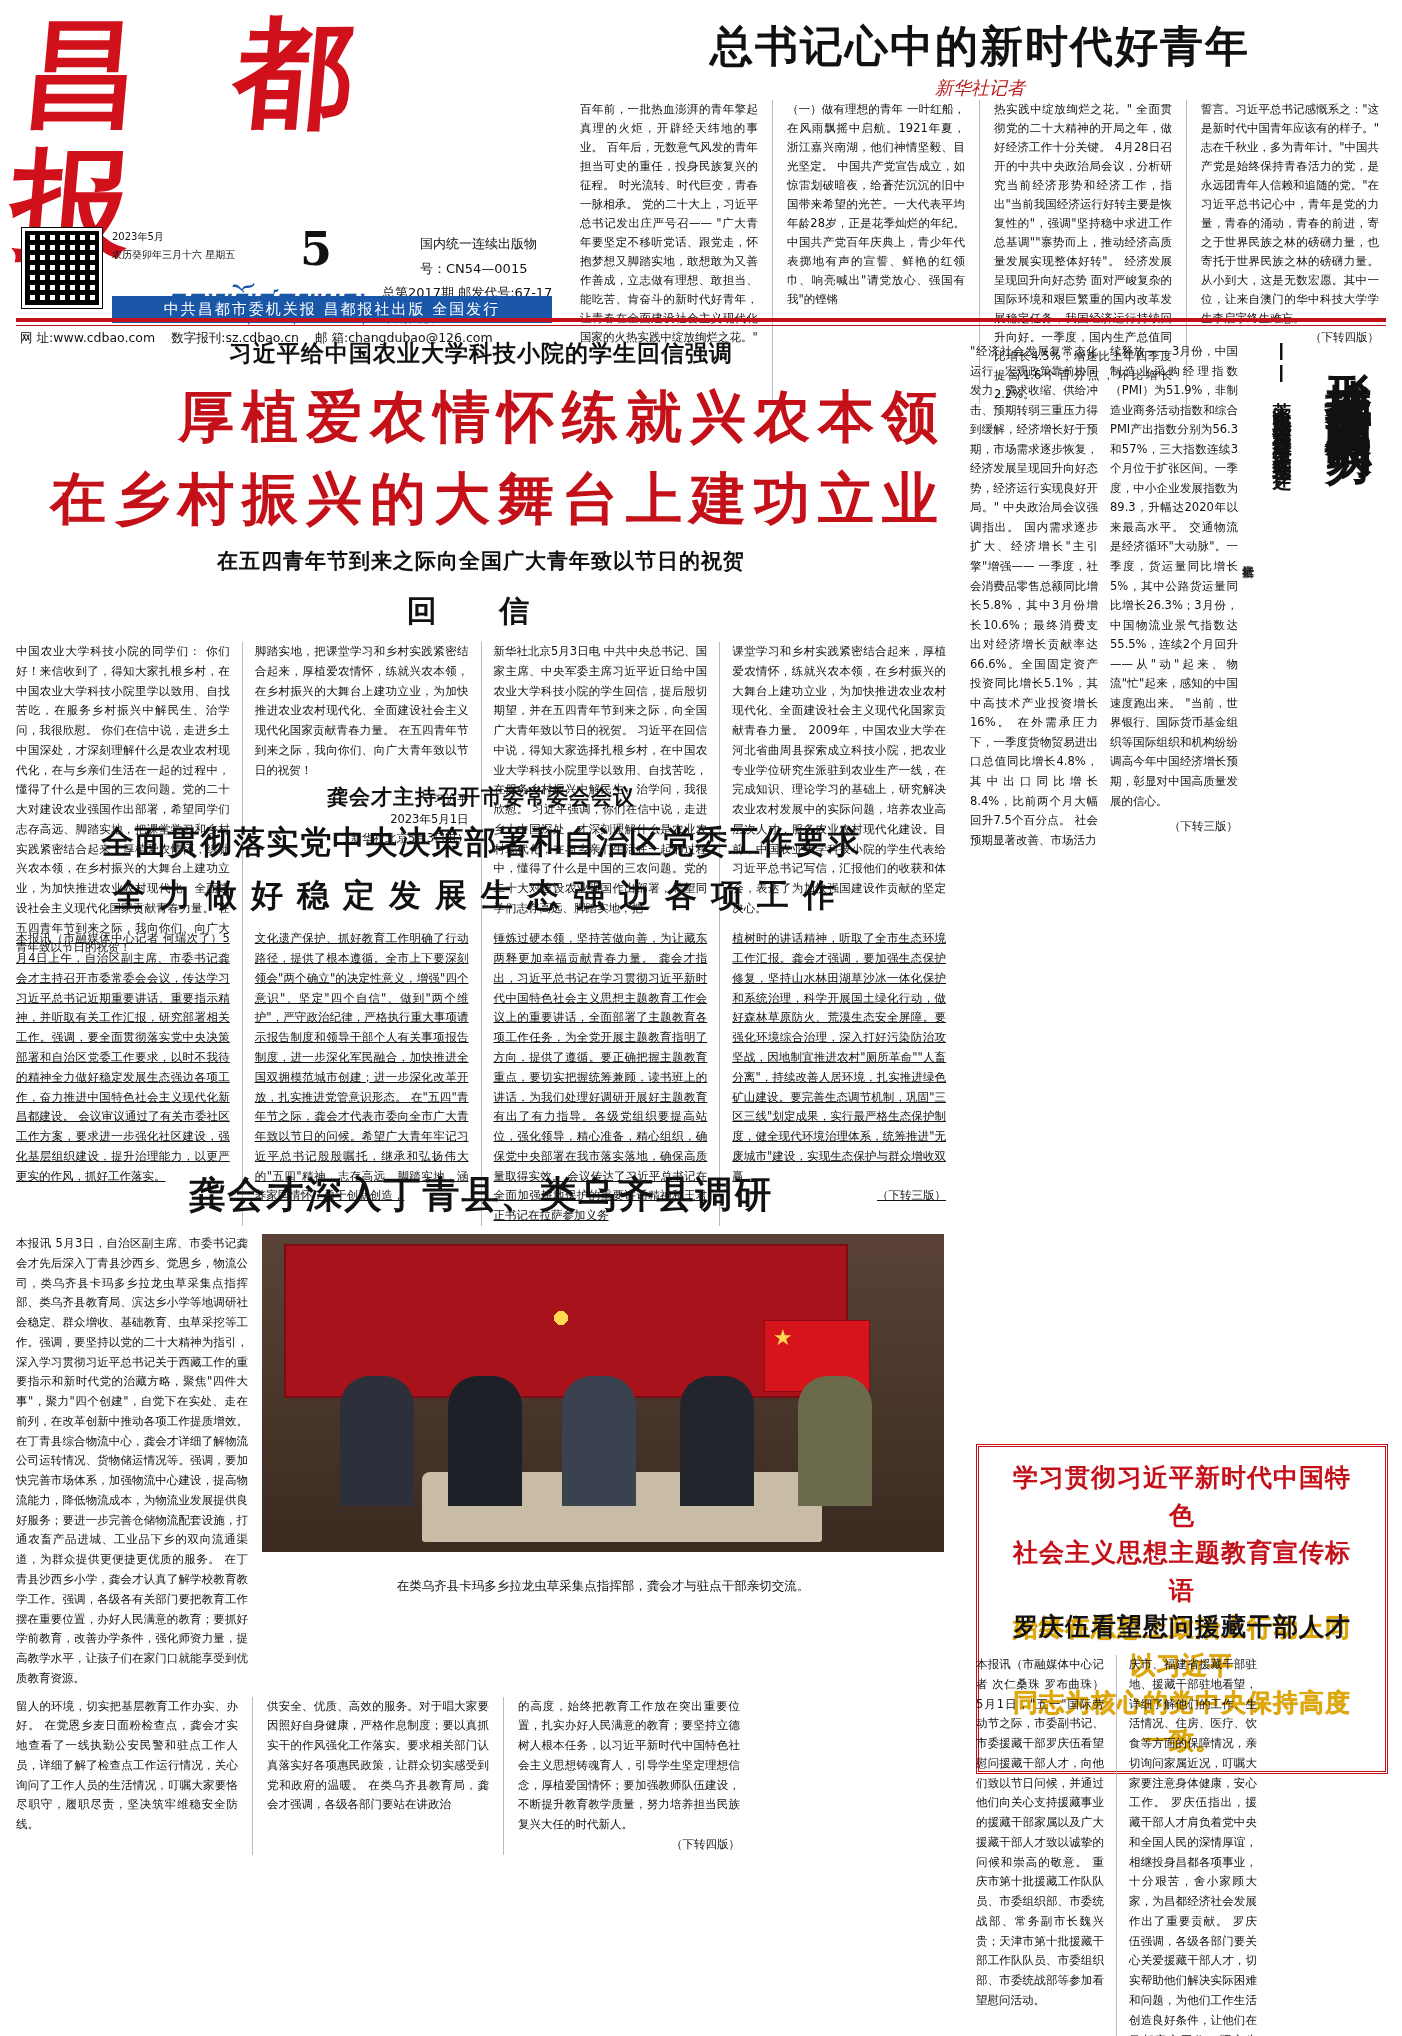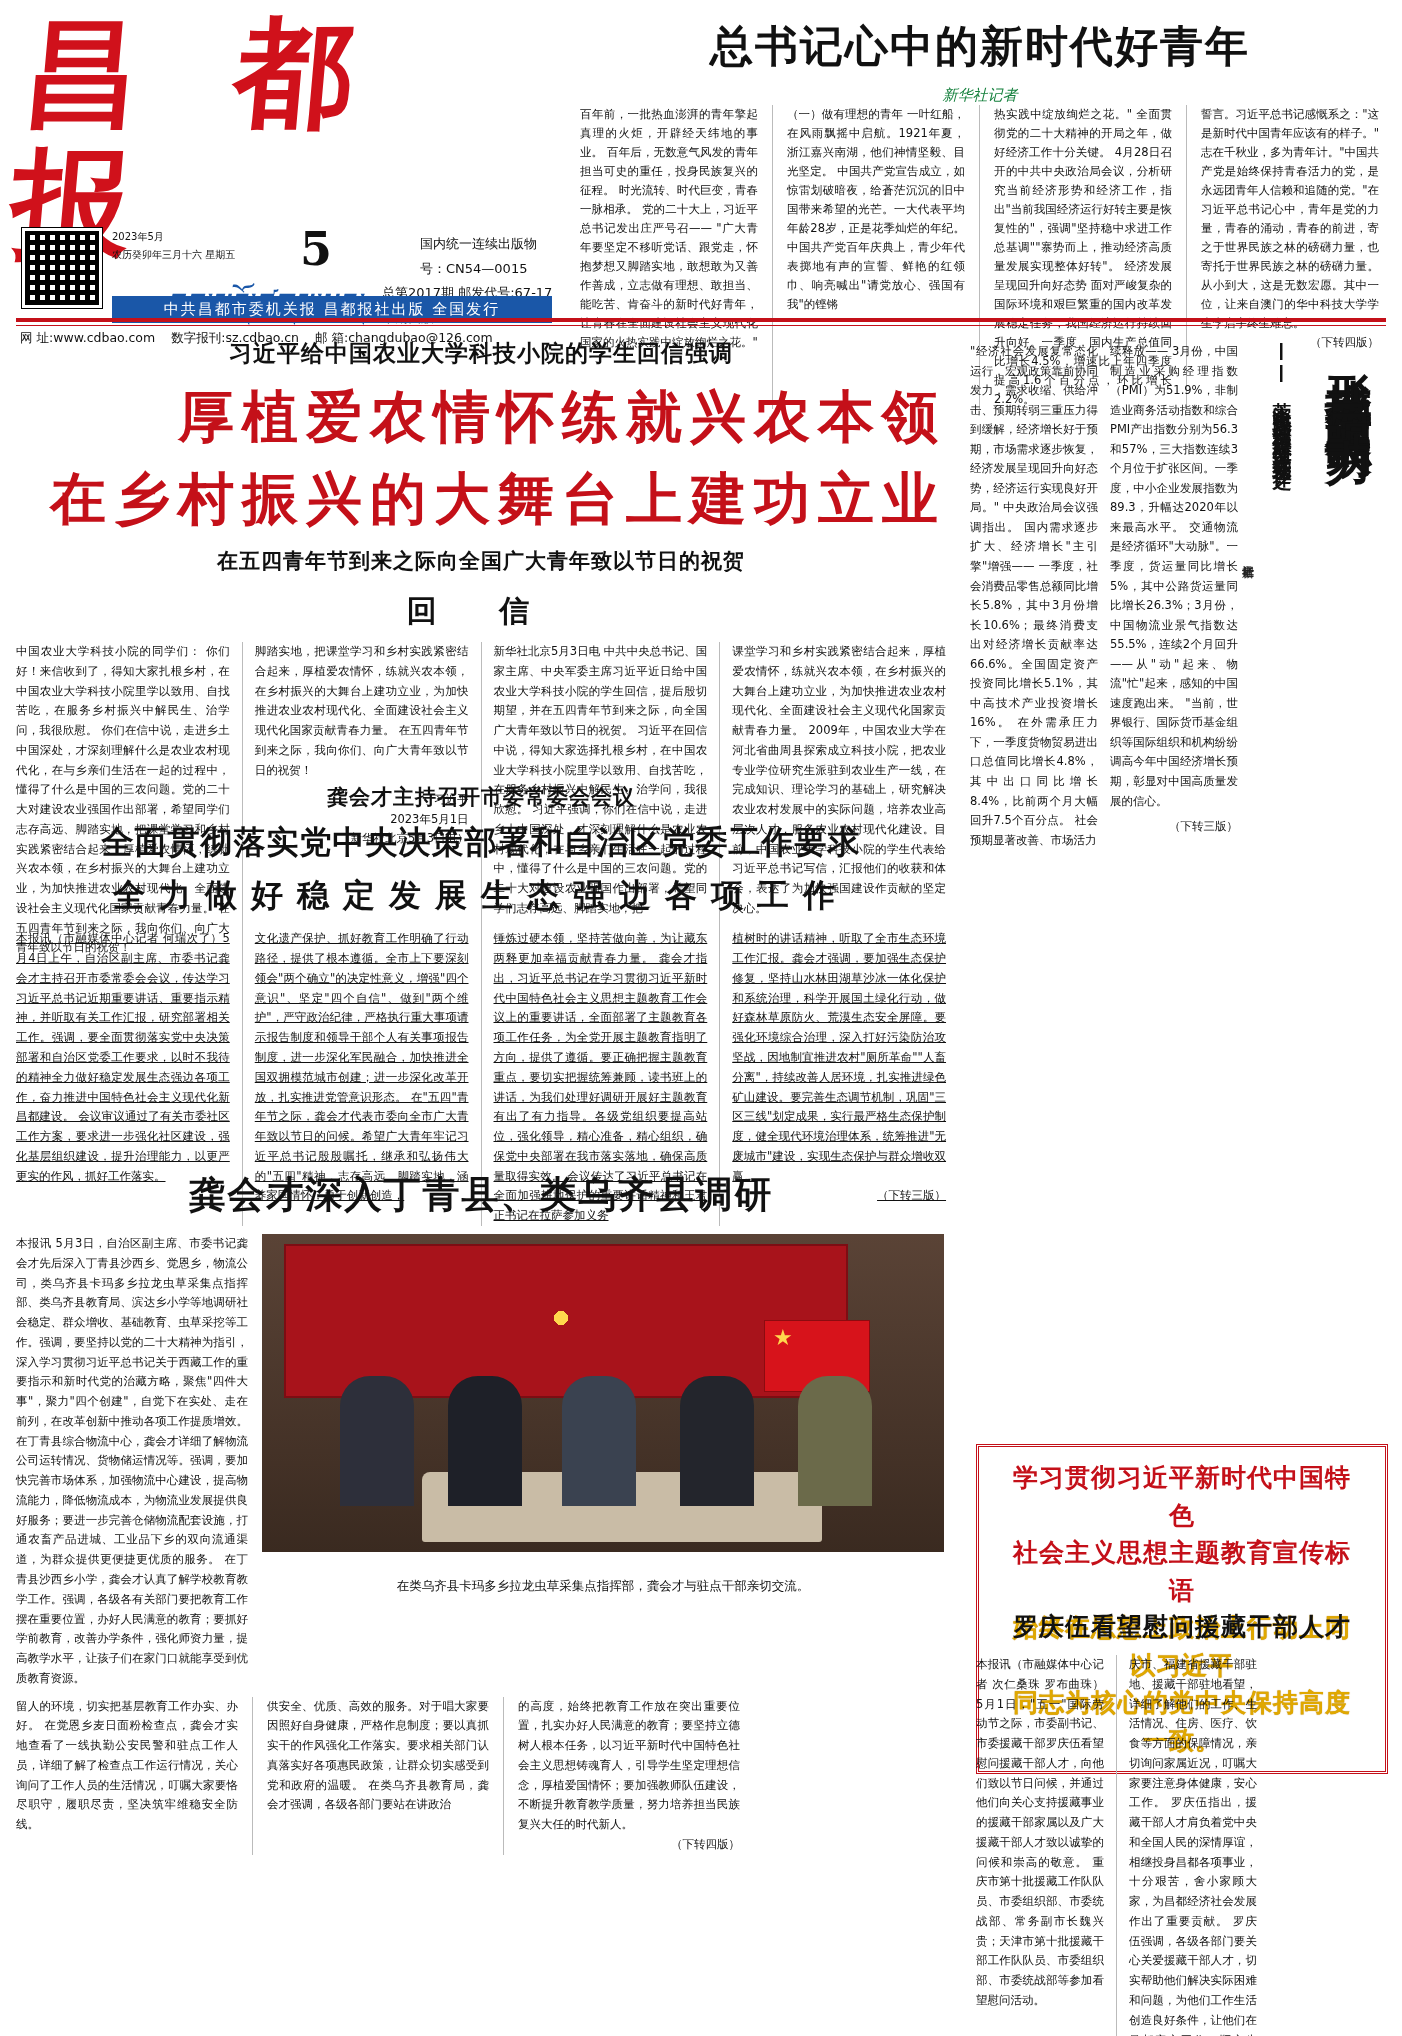--- a/index.html
+++ b/index.html
@@ -18,21 +18,21 @@
   .mh-info{position:absolute;left:112px;top:228px;width:440px;font-size:14px;line-height:1.8;color:#111;}
   .mh-date{font-size:10px;}
   .mh-big{position:absolute;left:300px;top:222px;font-size:46px;font-weight:700;color:#111;font-family:"DejaVu Serif",serif;}
   .mh-col3{position:absolute;left:352px;top:232px;width:210px;font-size:13px;line-height:1.9;text-align:left;}
   .mh-bar{position:absolute;left:112px;top:296px;width:440px;background:#1a57a8;color:#fff;font-size:15px;text-align:center;padding:4px 0;letter-spacing:2px;}
   .mh-foot{position:absolute;left:20px;top:330px;width:540px;font-size:12.5px;display:flex;gap:16px;}
 
   
   .head-art{position:absolute;left:580px;top:18px;width:800px;}
   .head-title{font-family:"DejaVu Serif","Liberation Serif",serif;font-size:43px;font-weight:700;letter-spacing:2px;color:#111;text-align:center;}
-  .head-byline{text-align:center;font-size:15px;margin-top:10px;color:#15803d;font-style:italic;}
+  .head-byline{text-align:center;font-size:18px;margin-top:0;color:#b91c1c;font-style:italic;}
   .head-cols{display:flex;gap:14px;font-size:11.5px;line-height:1.65;text-align:justify;}
   .head-cols .c{width:178px;}
   .vsep{width:1px;background:#bbb;}
 
   
   .rule{position:absolute;left:16px;width:1370px;background:#c41019;}
   .rule-thick{height:4px;}
   .rule-thin{height:1px;background:#c41019;}
 
   

